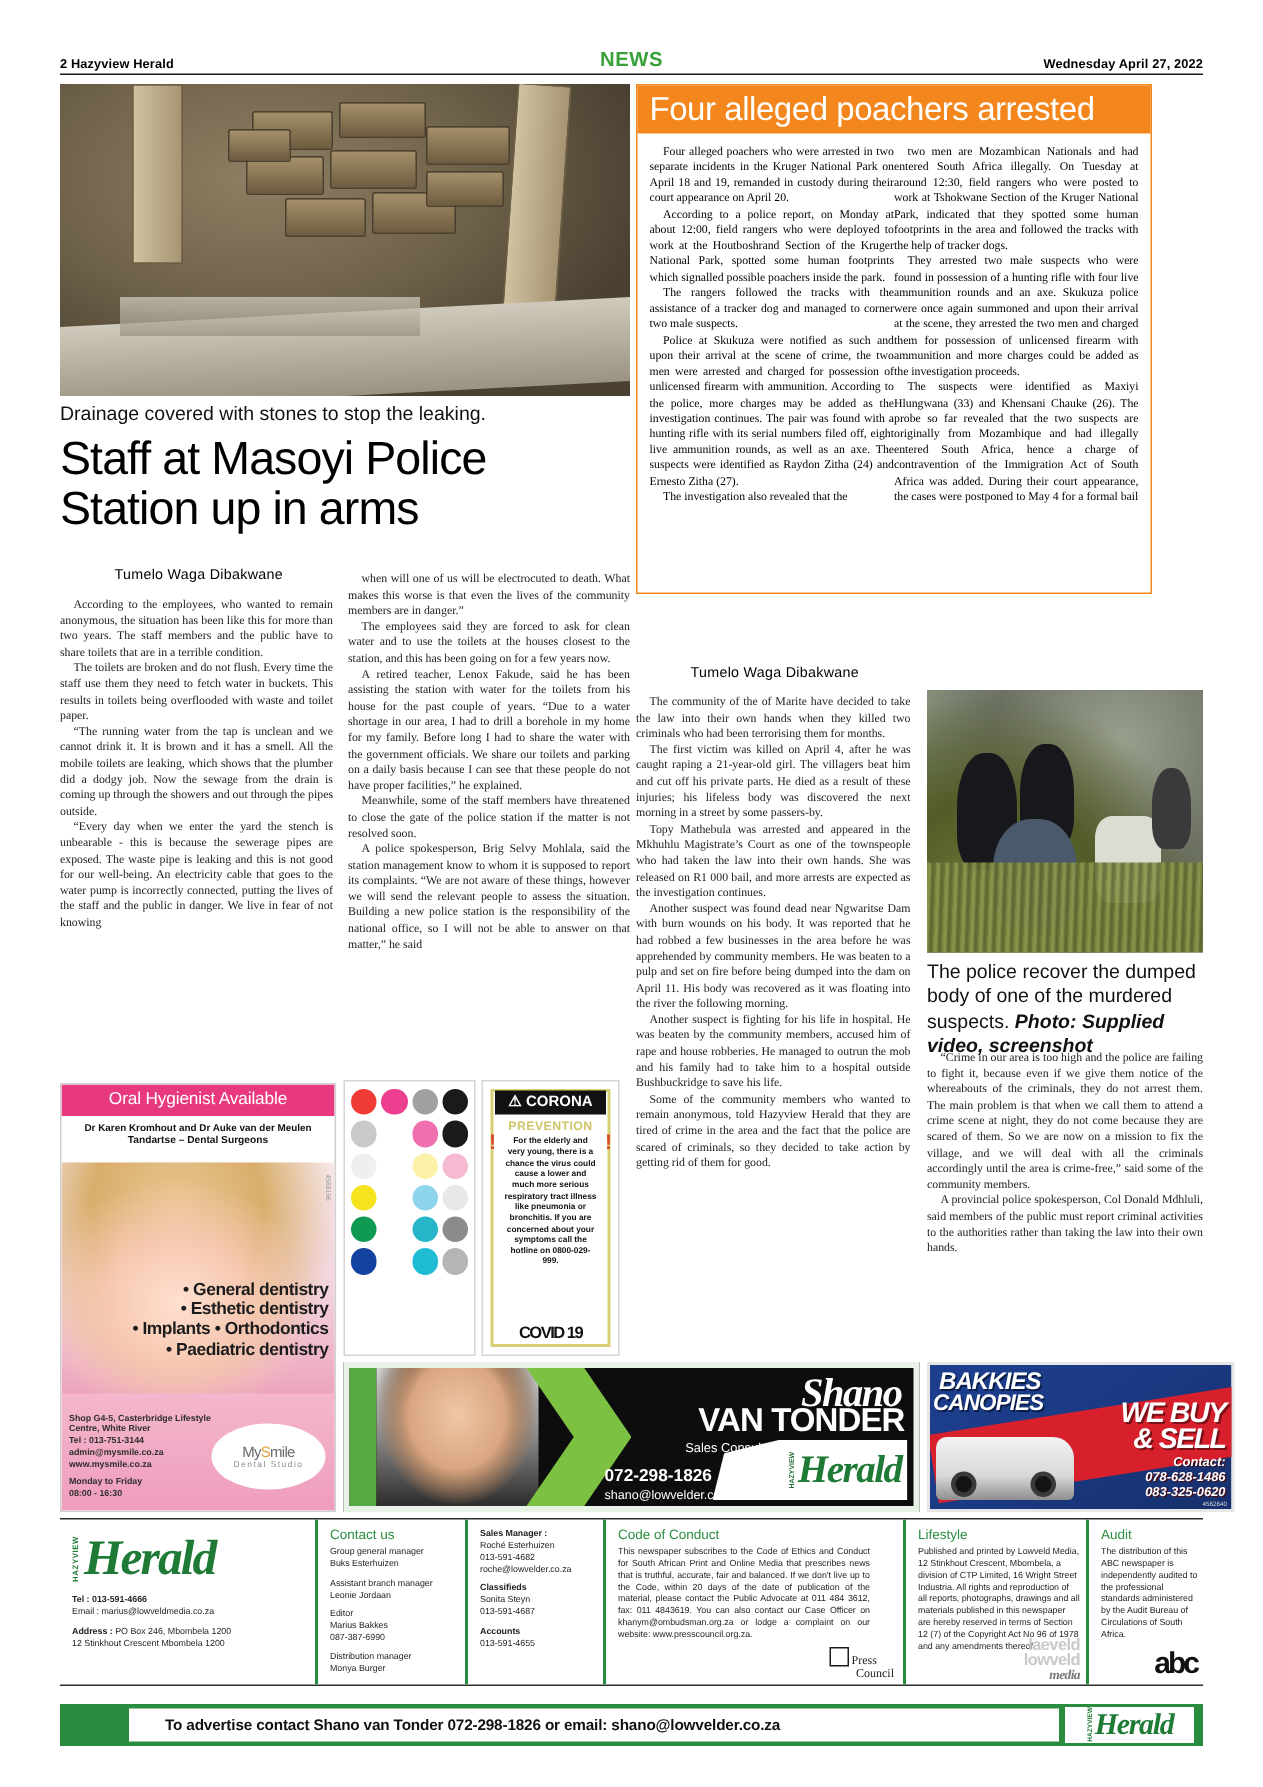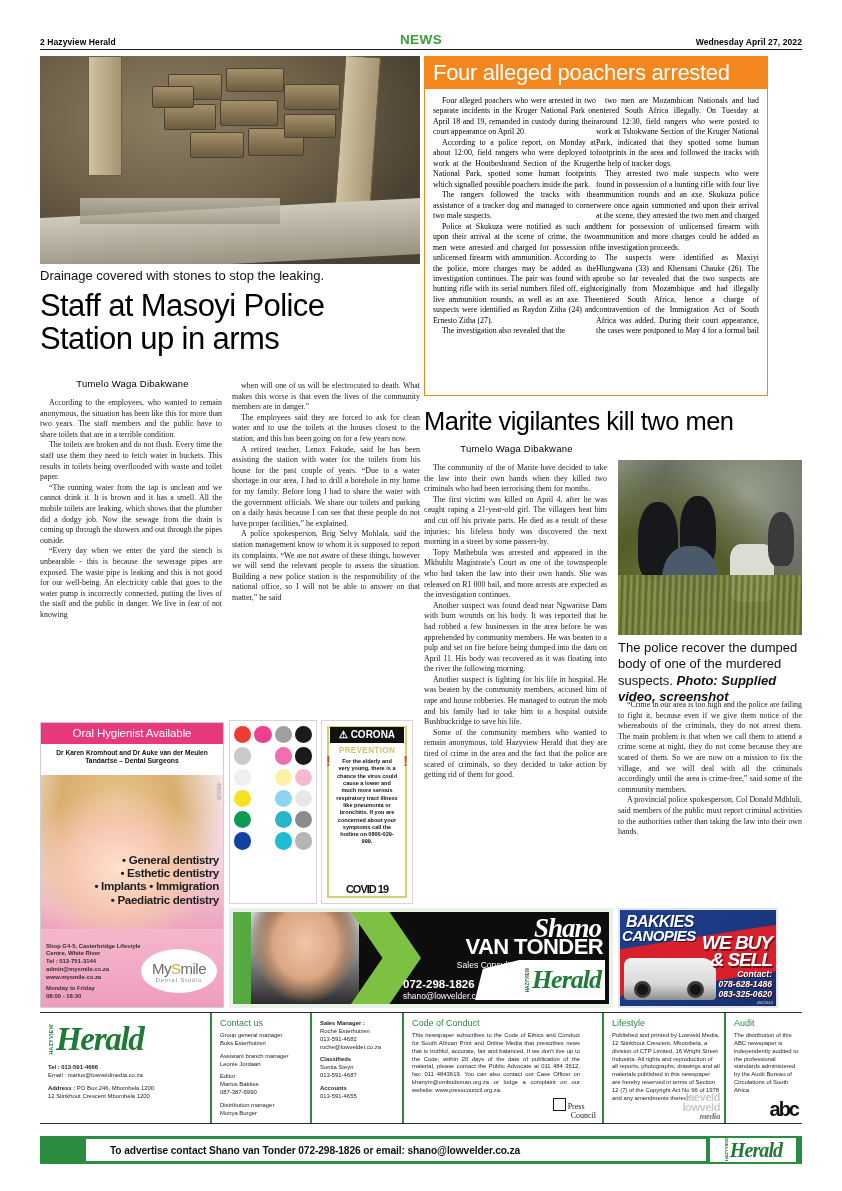--- a/index.html
+++ b/index.html
@@ -135,21 +135,21 @@
   }
   #ad-dental .addr {
     position:absolute; left:5px; bottom:6px; width:96px; font-size:5.9px;
     font-weight:bold; line-height:1.32; color:#2f2f2f;
   }
   #ad-dental .logo {
     position:absolute; right:6px; bottom:14px; width:76px; height:44px;
     background:#fff; border-radius:50%;
     display:flex; flex-direction:column; align-items:center; justify-content:center;
   }
-  #ad-dental .logo .l1 { font-size:15px; color:#6b6b6b; letter-spacing:-.5px; }
+  #ad-dental .logo .l1 { font-size:10px; color:#6b6b6b; letter-spacing:-.5px; }
   #ad-dental .logo .l1 em { font-style:normal; color:#e8a33d; }
   #ad-dental .logo .l2 { font-size:5.6px; color:#8a8a8a; letter-spacing:1px; }
   #ad-dental .vcode { position:absolute; right:2px; top:60px; font-size:4.5px; color:#9a9a9a;
       writing-mode:vertical-rl; }
 
   
   #ad-colorbar {
     position:absolute; left:229px; top:720px; width:88px; height:184px;
     border:1px solid #d5d5d5; background:#fff; padding:5px 4px;
   }
@@ -214,21 +214,21 @@
   }
   #ad-shano .herald .hz { font-size:4.6px; color:#1f6b33; writing-mode:vertical-rl;
       transform:rotate(180deg); font-weight:bold; margin-right:2px; }
   #ad-shano .herald .hw {
     font-family:"Liberation Serif", serif; font-weight:bold; font-style:italic;
     font-size:26px; color:#1f7a36; letter-spacing:-1px;
   }
 
   
   #ad-bakkies {
-    position:absolute; left:618px; top:908px; width:160px; height:100px;
+    position:absolute; left:618px; top:908px; width:205px; height:100px;
     border:2px solid #e6e6e6; overflow:hidden;
     background:linear-gradient(145deg,#1d3f8f 0%, #1b3a84 45%, #17306c 100%);
   }
   #ad-bakkies .redband {
     position:absolute; right:-10px; top:30px; width:210px; height:46px;
     background:#d7202c; transform:rotate(-9deg);
   }
   #ad-bakkies .t1 { position:absolute; left:6px; top:3px; font-size:16px; color:#fff;
     font-weight:bold; font-style:italic; letter-spacing:-.6px;
     text-shadow:1px 1px 0 #0b1c45; }
@@ -345,20 +345,21 @@
   <div class="col" id="col-a">
     <p>According to the employees, who wanted to remain anonymous, the situation has been like this for more than two years. The staff members and the public have to share toilets that are in a terrible condition.</p>
     <p>The toilets are broken and do not flush. Every time the staff use them they need to fetch water in buckets. This results in toilets being overflooded with waste and toilet paper.</p>
     <p>“The running water from the tap is unclean and we cannot drink it. It is brown and it has a smell. All the mobile toilets are leaking, which shows that the plumber did a dodgy job. Now the sewage from the drain is coming up through the showers and out through the pipes outside.</p>
     <p>“Every day when we enter the yard the stench is unbearable - this is because the sewerage pipes are exposed. The waste pipe is leaking and this is not good for our well-being. An electricity cable that goes to the water pump is incorrectly connected, putting the lives of the staff and the public in danger. We live in fear of not knowing</p>
   </div>
   <div class="col" id="col-b">
     <p>when will one of us will be electrocuted to death. What makes this worse is that even the lives of the community members are in danger.”</p>
     <p>The employees said they are forced to ask for clean water and to use the toilets at the houses closest to the station, and this has been going on for a few years now.</p>
     <p>A retired teacher, Lenox Fakude, said he has been assisting the station with water for the toilets from his house for the past couple of years. “Due to a water shortage in our area, I had to drill a borehole in my home for my family. Before long I had to share the water with the government officials. We share our toilets and parking on a daily basis because I can see that these people do not have proper facilities,” he explained.</p>
+    <p>Meanwhile, some of the staff members have threatened to close the gate of the police station if the matter is not resolved soon.</p>
     <p>A police spokesperson, Brig Selvy Mohlala, said the station management know to whom it is supposed to report its complaints. “We are not aware of these things, however we will send the relevant people to assess the situation. Building a new police station is the responsibility of the national office, so I will not be able to answer on that matter,” he said</p>
   </div>
 
   <div id="poach-box">
     <div id="poach-head">Four alleged poachers arrested</div>
     <div id="poach-cols">
       <div class="pcol">
         <p>Four alleged poachers who were arrested in two separate incidents in the Kruger National Park on April 18 and 19, remanded in custody during their court appearance on April 20.</p>
         <p>According to a police report, on Monday at about 12:00, field rangers who were deployed to work at the Houtboshrand Section of the Kruger National Park, spotted some human footprints which signalled possible poachers inside the park.</p>
         <p>The rangers followed the tracks with the assistance of a tracker dog and managed to corner two male suspects.</p>
@@ -366,21 +367,20 @@
         <p>The investigation also revealed that the</p>
       </div>
       <div class="pcol">
         <p>two men are Mozambican Nationals and had entered South Africa illegally. On Tuesday at around 12:30, field rangers who were posted to work at Tshokwane Section of the Kruger National Park, indicated that they spotted some human footprints in the area and followed the tracks with the help of tracker dogs.</p>
         <p>They arrested two male suspects who were found in possession of a hunting rifle with four live ammunition rounds and an axe. Skukuza police were once again summoned and upon their arrival at the scene, they arrested the two men and charged them for possession of unlicensed firearm with ammunition and more charges could be added as the investigation proceeds.</p>
         <p>The suspects were identified as Maxiyi Hlungwana (33) and Khensani Chauke (26). The probe so far revealed that the two suspects are originally from Mozambique and had illegally entered South Africa, hence a charge of contravention of the Immigration Act of South Africa was added. During their court appearance, the cases were postponed to May 4 for a formal bail</p>
       </div>
     </div>
   </div>
 
-  <h1 class="head-marite">Marite vigilantes kill two men</h1>
   <div id="marite-byline" class="byline">Tumelo Waga Dibakwane</div>
 
   <div class="col" id="mcol-a">
     <p>The community of the of Marite have decided to take the law into their own hands when they killed two criminals who had been terrorising them for months.</p>
     <p>The first victim was killed on April 4, after he was caught raping a 21-year-old girl. The villagers beat him and cut off his private parts. He died as a result of these injuries; his lifeless body was discovered the next morning in a street by some passers-by.</p>
     <p>Topy Mathebula was arrested and appeared in the Mkhuhlu Magistrate’s Court as one of the townspeople who had taken the law into their own hands. She was released on R1 000 bail, and more arrests are expected as the investigation continues.</p>
     <p>Another suspect was found dead near Ngwaritse Dam with burn wounds on his body. It was reported that he had robbed a few businesses in the area before he was apprehended by community members. He was beaten to a pulp and set on fire before being dumped into the dam on April 11. His body was recovered as it was floating into the river the following morning.</p>
     <p>Another suspect is fighting for his life in hospital. He was beaten by the community members, accused him of rape and house robberies. He managed to outrun the mob and his family had to take him to a hospital outside Bushbuckridge to save his life.</p>
     <p>Some of the community members who wanted to remain anonymous, told Hazyview Herald that they are tired of crime in the area and the fact that the police are scared of criminals, so they decided to take action by getting rid of them for good.</p>
   </div>
@@ -404,21 +404,21 @@
 
   <div id="ad-dental">
     <div class="hdr">Oral Hygienist Available</div>
     <div class="kid"></div>
     <div class="sub1" style="position:relative;z-index:2;">Dr Karen Kromhout and Dr Auke van der Meulen</div>
     <div class="sub2" style="position:relative;z-index:2;">Tandartse – Dental Surgeons</div>
     <div class="vcode">4568196</div>
     <div class="bullets">
       <div>• General dentistry</div>
       <div>• Esthetic dentistry</div>
-      <div>• Implants • Immigration</div>
+      <div>• Implants • Orthodontics</div>
       <div>• Paediatric dentistry</div>
     </div>
     <div class="footer"></div>
     <div class="addr">
       <div>Shop G4-5, Casterbridge Lifestyle Centre, White River</div>
       <div>Tel : 013-751-3144</div>
       <div>admin@mysmile.co.za</div>
       <div>www.mysmile.co.za</div>
       <div style="margin-top:4px;">Monday to Friday</div>
       <div>08:00 - 16:30</div>

